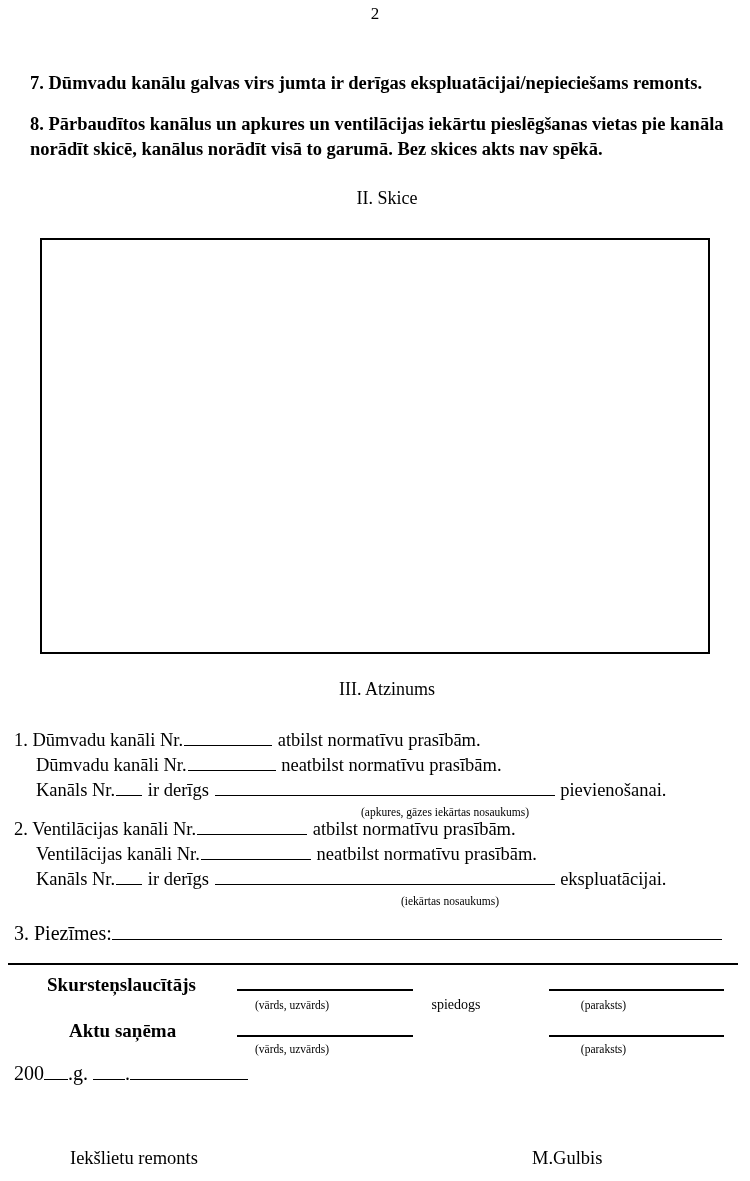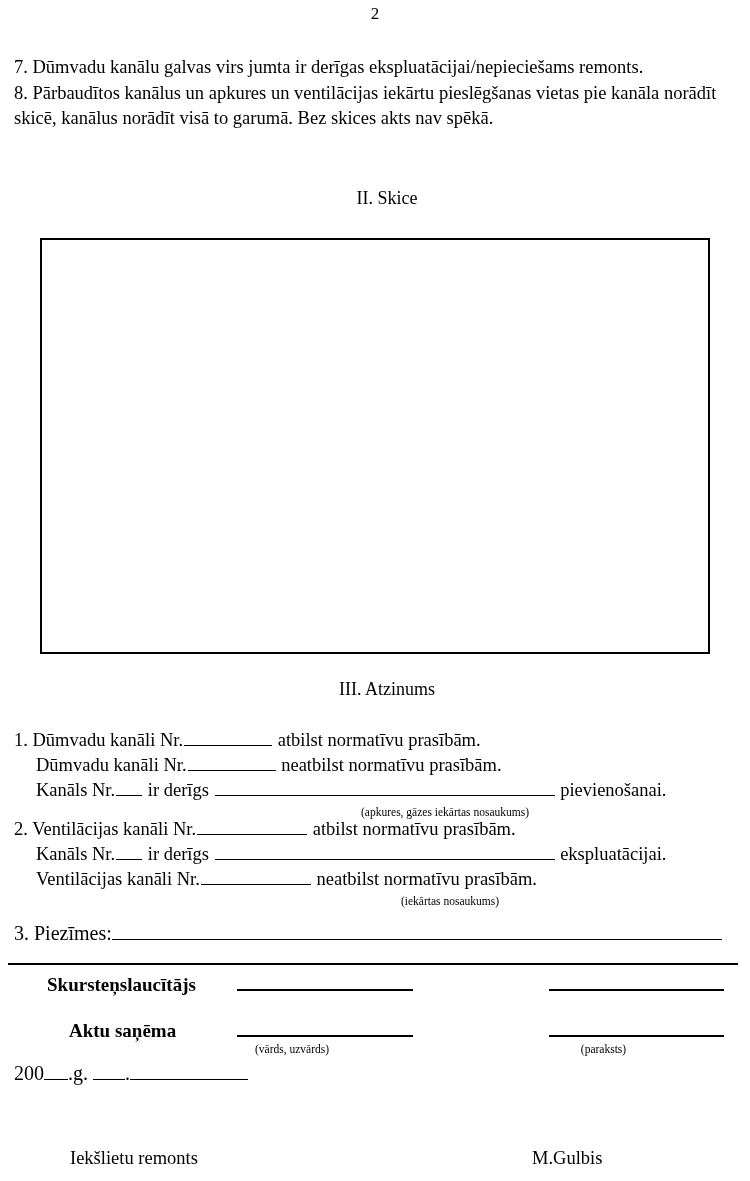--- a/index.html
+++ b/index.html
@@ -34,21 +34,21 @@
 
   
   .intro {
     position: absolute;
     top: 55px;
     left: 14px;
     width: 706px;
     font-size: 18.5px;
     line-height: 25px;
   }
-  .intro p { margin: 0; }
+  .intro p { margin: 16px; font-weight: bold; }
   .p7 {
     padding-left: 22px;
     text-indent: -22px;
     width: 690px;
   }
   .p8 {
     margin-top: 1px !important;
     padding-left: 0;
     width: 706px;
   }
@@ -247,33 +247,34 @@
     <div class="line"><span>1. Dūmvadu kanāli Nr.</span><span class="blank b-med"></span><span> atbilst normatīvu prasībām.</span></div>
 
     <div class="line ind"><span>Dūmvadu kanāli Nr.</span><span class="blank b-med"></span><span> neatbilst normatīvu prasībām.</span></div>
 
     <div class="line ind"><span>Kanāls Nr.</span><span class="blank b-sm"></span><span> ir derīgs </span><span class="blank b-lg"></span><span> pievienošanai.</span></div>
 
     <div class="caption cap-indent-1">(apkures, gāzes iekārtas nosaukums)</div>
 
     <div class="line"><span>2. Ventilācijas kanāli Nr.</span><span class="blank b-med2"></span><span> atbilst normatīvu prasībām.</span></div>
 
+    <div class="line ind"><span>Ventilācijas kanāli Nr.</span><span class="blank b-med2"></span><span> neatbilst normatīvu prasībām.</span></div>
+
     <div class="line ind"><span>Kanāls Nr.</span><span class="blank b-sm"></span><span> ir derīgs </span><span class="blank b-lg"></span><span> ekspluatācijai.</span></div>
-
-    <div class="line ind"><span>Ventilācijas kanāli Nr.</span><span class="blank b-med2"></span><span> neatbilst normatīvu prasībām.</span></div>
 
     <div class="caption cap-indent-2">(iekārtas nosaukums)</div>
   </div>
 
   <div class="piezimes"><span>3. Piezīmes:</span><span class="fill"></span></div>
 
   <div class="thick-rule"></div>
 
   <div class="sig-row" id="sig-row-sweep"><span class="sig-label" id="label-sweep">Skursteņslaucītājs</span><span class="sig-blank sig-blank-name"></span><span class="sig-gap"></span><span class="cap-stamp" style="display:inline-block"></span><span class="sig-blank sig-blank-sign"></span></div>
 
+  <div class="sig-captions" id="sig-caps-sweep"><span class="cap-lead" id="lead-sweep"></span><span class="cap-cell cap-name">(vārds, uzvārds)</span><span class="sig-gap"></span><span class="cap-cell cap-stamp">spiedogs</span><span class="cap-cell cap-sign">(paraksts)</span></div>
 
   <div class="sig-row" id="sig-row-received"><span class="sig-label" id="label-received">Aktu saņēma</span><span class="sig-blank sig-blank-name"></span><span class="sig-gap"></span><span class="cap-stamp" style="display:inline-block"></span><span class="sig-blank sig-blank-sign"></span></div>
 
   <div class="sig-captions" id="sig-caps-received"><span class="cap-lead" id="lead-received"></span><span class="cap-cell cap-name">(vārds, uzvārds)</span><span class="sig-gap"></span><span class="cap-cell cap-stamp"></span><span class="cap-cell cap-sign">(paraksts)</span></div>
 
   <div class="date-line"><span>200</span><span class="d-blank d-year"></span><span>.g. </span><span class="d-blank d-day"></span><span>.</span><span class="d-blank d-month"></span></div>
 
   <div class="footer">
     <span class="minister-title">Iekšlietu remonts</span>
     <span class="minister-name">M.Gulbis</span>

